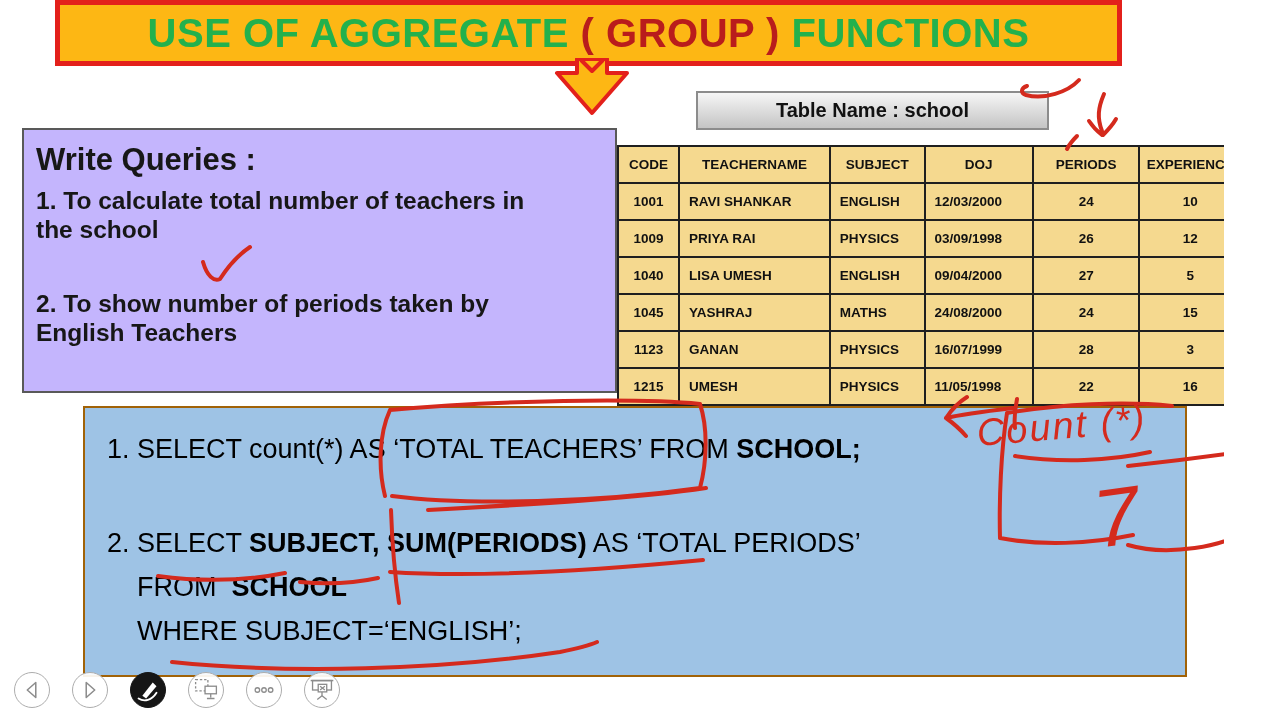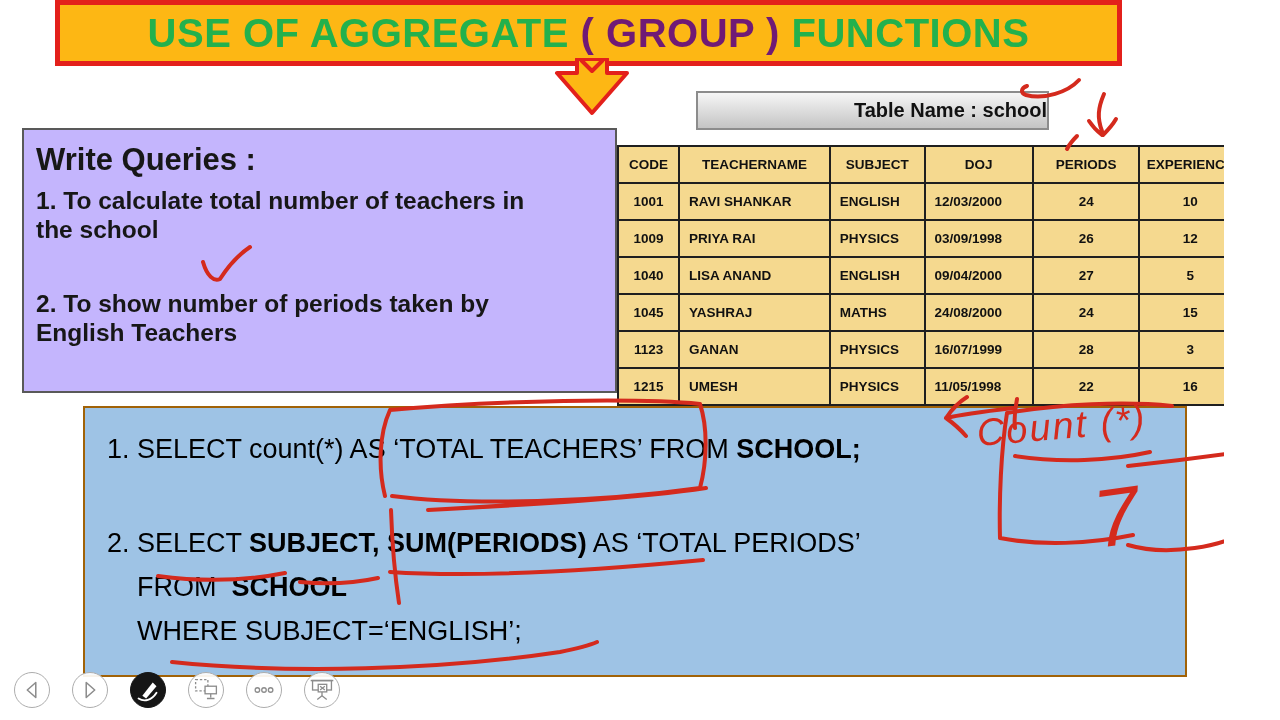--- a/index.html
+++ b/index.html
@@ -4,27 +4,27 @@
 <style>
   html,body{margin:0;padding:0;background:#fff;}
   .stage{position:relative;width:1224px;height:720px;background:#ffffff;overflow:hidden;
          font-family:"Liberation Sans",sans-serif;}
 
   
   .banner{position:absolute;left:55px;top:0;width:1067px;height:66px;box-sizing:border-box;
           background:#FDB714;border:5px solid #E3201B;display:flex;align-items:center;justify-content:center;
           font-size:40px;font-weight:bold;letter-spacing:.5px;z-index:1;}
   .banner .grn{color:#23B14D;}
-  .banner .red{color:#701a75;}
+  .banner .red{color:#b91c1c;}
   .arrow-svg{position:absolute;left:535px;top:58px;z-index:2;}
 
   
   .table-name{position:absolute;left:696px;top:91px;width:353px;height:39px;box-sizing:border-box;
               background:linear-gradient(180deg,#F6F6F6,#C4C4C4);border:2px solid #8C8C8C;
-              display:flex;align-items:center;justify-content:flex-end;font-size:20px;font-weight:bold;color:#111;}
+              display:flex;align-items:center;justify-content:center;font-size:20px;font-weight:bold;color:#111;}
 
   
   .queries{position:absolute;left:22px;top:128px;width:595px;height:265px;box-sizing:border-box;
            background:#c4b5fd;border:2px solid #595959;padding:12px 10px 0 12px;color:#171717;}
   .queries h1{margin:0 0 8px 0;font-size:31px;}
   .queries .qline{font-size:24.5px;font-weight:bold;line-height:1.2;}
   .queries .sp{height:44px;}
 
   
   table.school{position:absolute;left:617px;top:145px;width:625px;border-collapse:collapse;table-layout:fixed;}
@@ -114,21 +114,21 @@
       <tr>
         <td>1009</td>
         <td class="l">PRIYA RAI</td>
         <td class="l">PHYSICS</td>
         <td class="l">03/09/1998</td>
         <td>26</td>
         <td>12</td>
       </tr>
       <tr>
         <td>1040</td>
-        <td class="l">LISA ANAND</td>
+        <td class="l">LISA UMESH</td>
         <td class="l">ENGLISH</td>
         <td class="l">09/04/2000</td>
         <td>27</td>
         <td>5</td>
       </tr>
       <tr>
         <td>1045</td>
         <td class="l">YASHRAJ</td>
         <td class="l">MATHS</td>
         <td class="l">24/08/2000</td>

